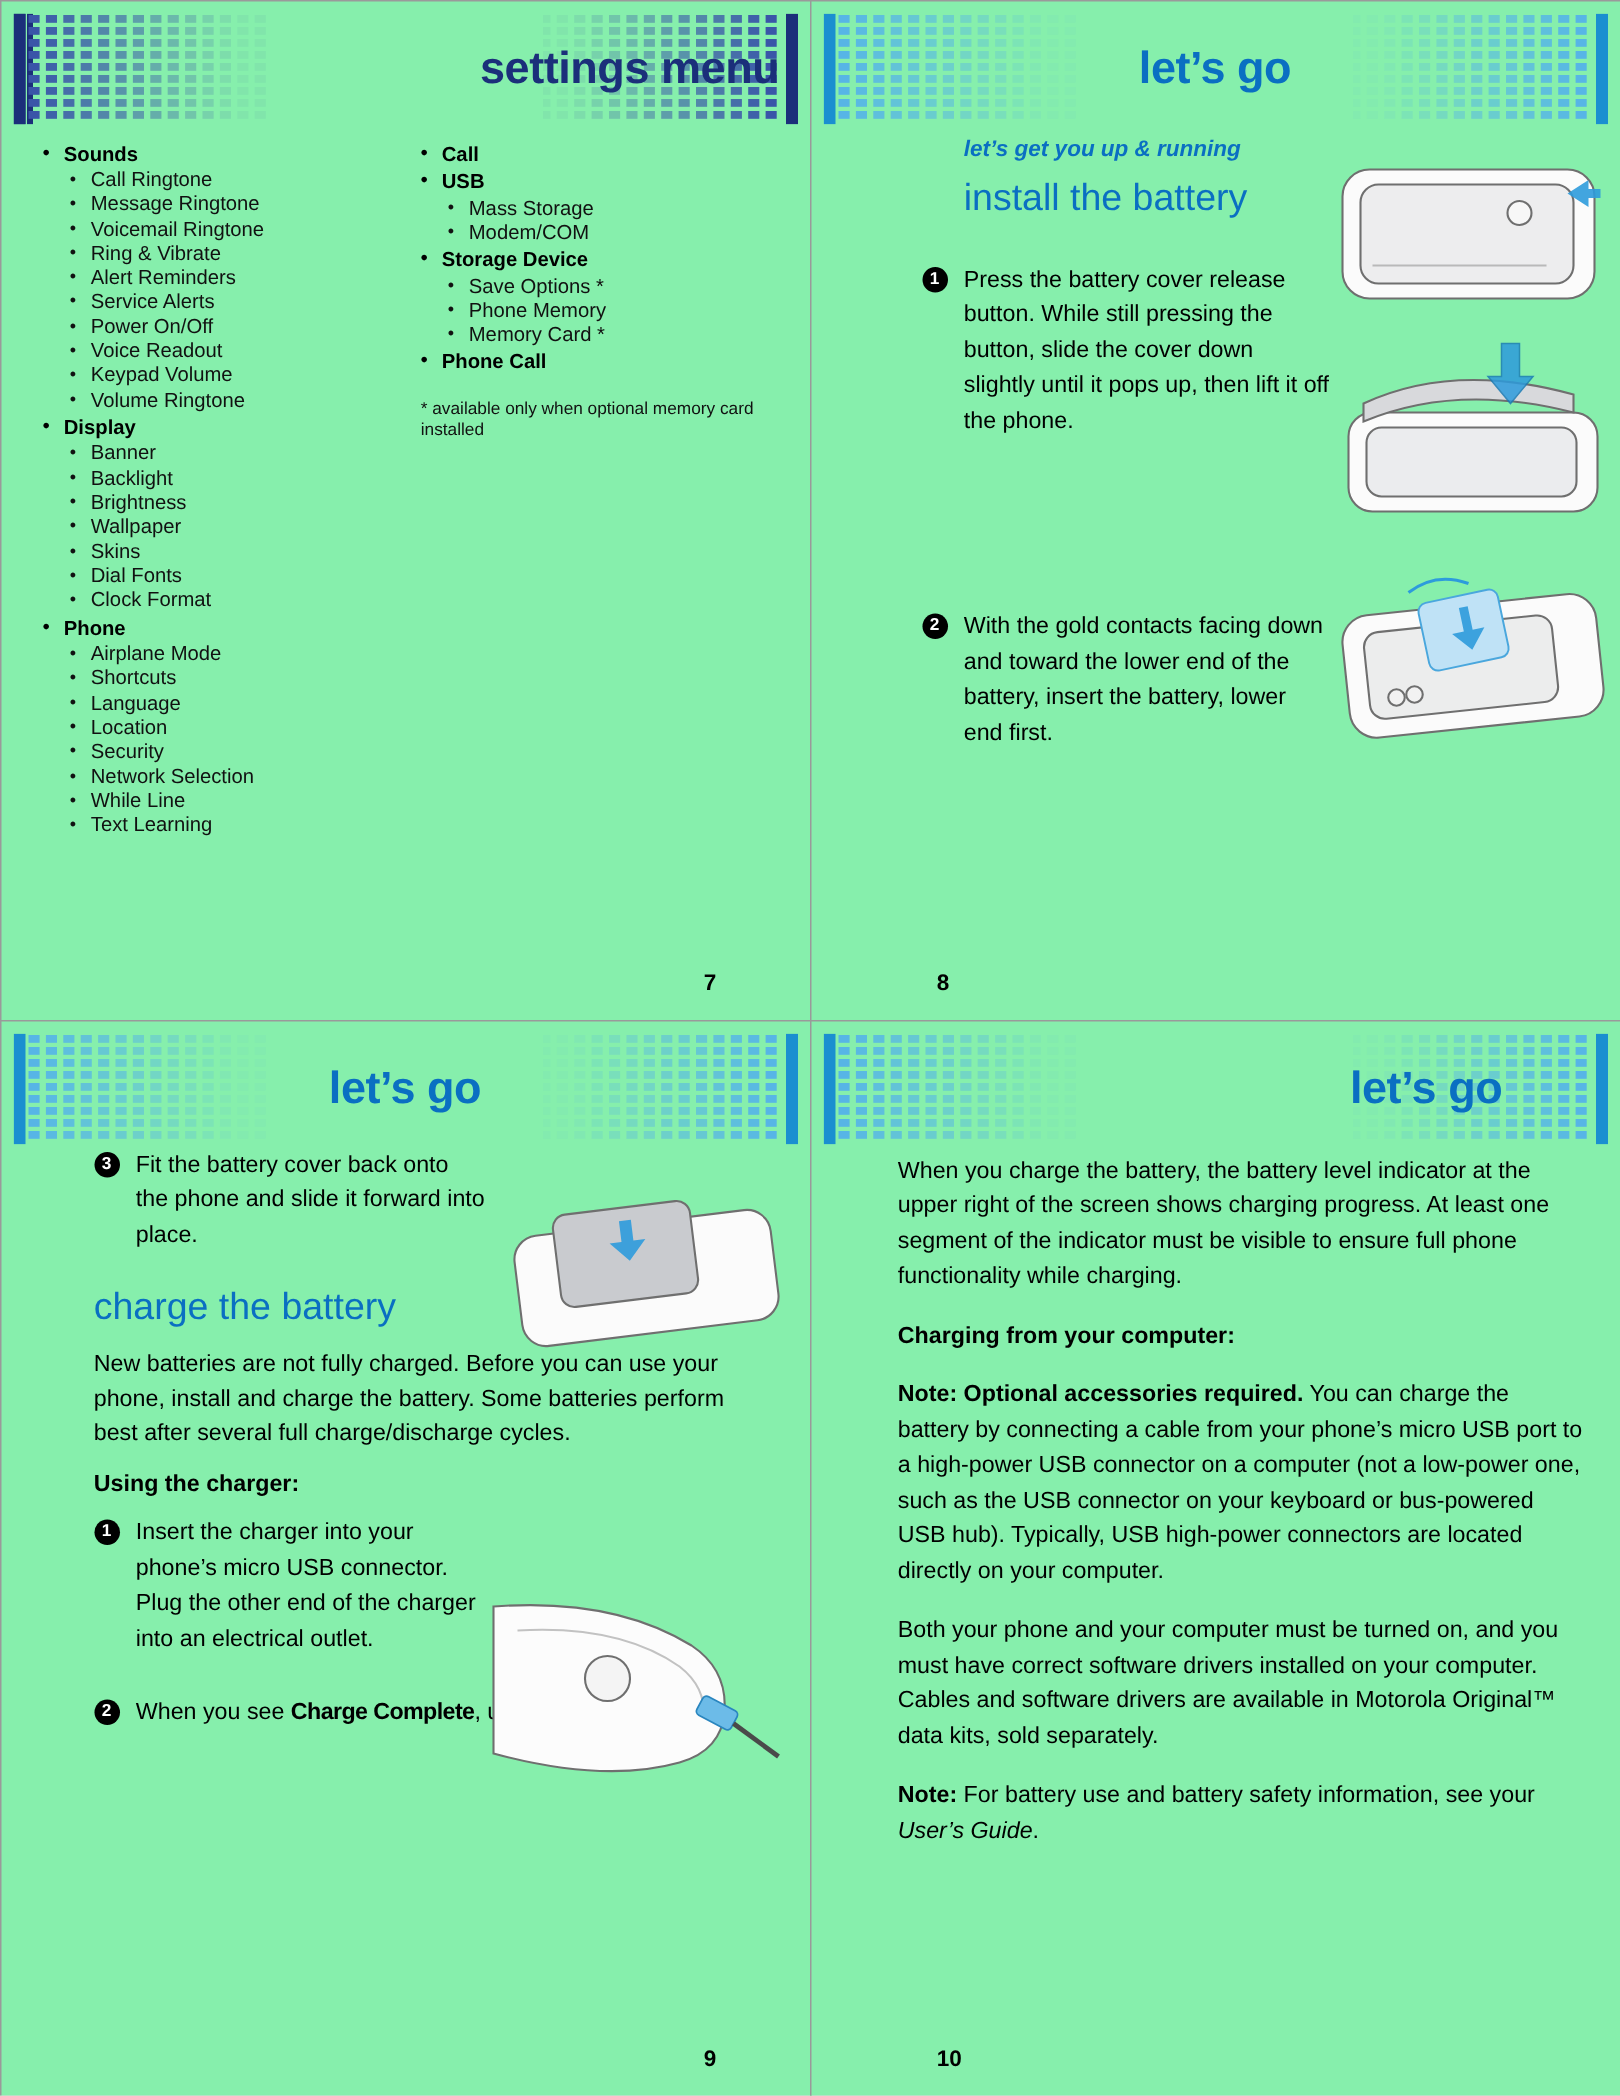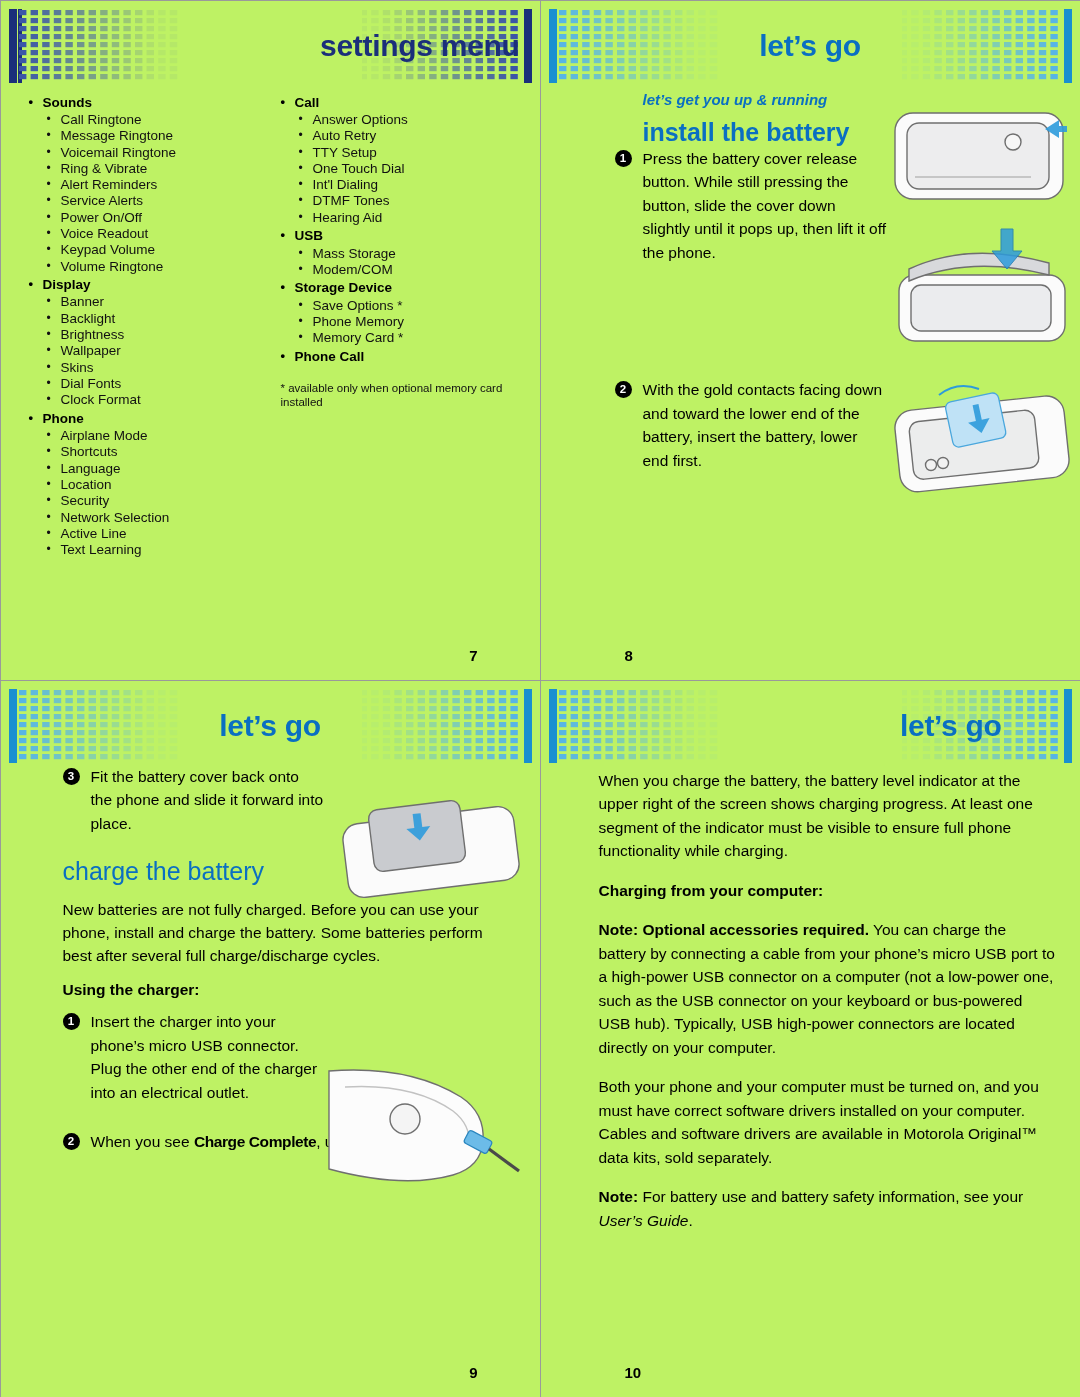--- a/index.html
+++ b/index.html
@@ -18,21 +18,21 @@
     position: absolute;
     width: 1080px; height: 1397px;
     display: grid;
     grid-template-columns: 540px 540px;
     grid-template-rows: 680px 717px;
   }
   .page {
     position: relative;
     border: 1px solid #9a9a9a;
     margin: -0.5px;
-    background: #bef264;
+    background: #86efac;
     overflow: hidden;
   }
 
   
   .banner {
     position: relative;
     height: 74px;
     margin: 8px 8px 0 8px;
     overflow: hidden;
   }
@@ -105,23 +105,23 @@
   .p8-body { padding: 2px 16px 0 36px; }
   .kicker {
     font-style: italic;
     font-weight: bold;
     font-size: 15px;
     color: #0a6fc2;
     margin: 6px 0 10px 66px;
   }
   h2.head {
     font-size: 25px;
-    font-weight: bold;
+    font-weight: normal;
     color: #0a6fc2;
-    margin: 0 0 0 66px;
+    margin: 0 0 28px 66px;
   }
   .step {
     position: relative;
     font-size: 15.5px;
     line-height: 23.5px;
     padding-left: 66px;
     margin-bottom: 18px;
     width: 310px;
   }
   .step .num {
@@ -490,38 +490,29 @@
         </div>
         <div class="grp">
           <div class="grp-title">Phone</div>
           <ul>
             <li>Airplane Mode</li>
             <li>Shortcuts</li>
             <li>Language</li>
             <li>Location</li>
             <li>Security</li>
             <li>Network Selection</li>
-            <li>Active Line</li>
+            <li>While Line</li>
             <li>Text Learning</li>
           </ul>
         </div>
       </div>
 
       <div class="menu-col right">
         <div class="grp">
           <div class="grp-title">Call</div>
-          <ul>
-            <li>Answer Options</li>
-            <li>Auto Retry</li>
-            <li>TTY Setup</li>
-            <li>One Touch Dial</li>
-            <li>Int'l Dialing</li>
-            <li>DTMF Tones</li>
-            <li>Hearing Aid</li>
-          </ul>
         </div>
         <div class="grp">
           <div class="grp-title">USB</div>
           <ul>
             <li>Mass Storage</li>
             <li>Modem/COM</li>
           </ul>
         </div>
         <div class="grp">
           <div class="grp-title">Storage Device</div>

